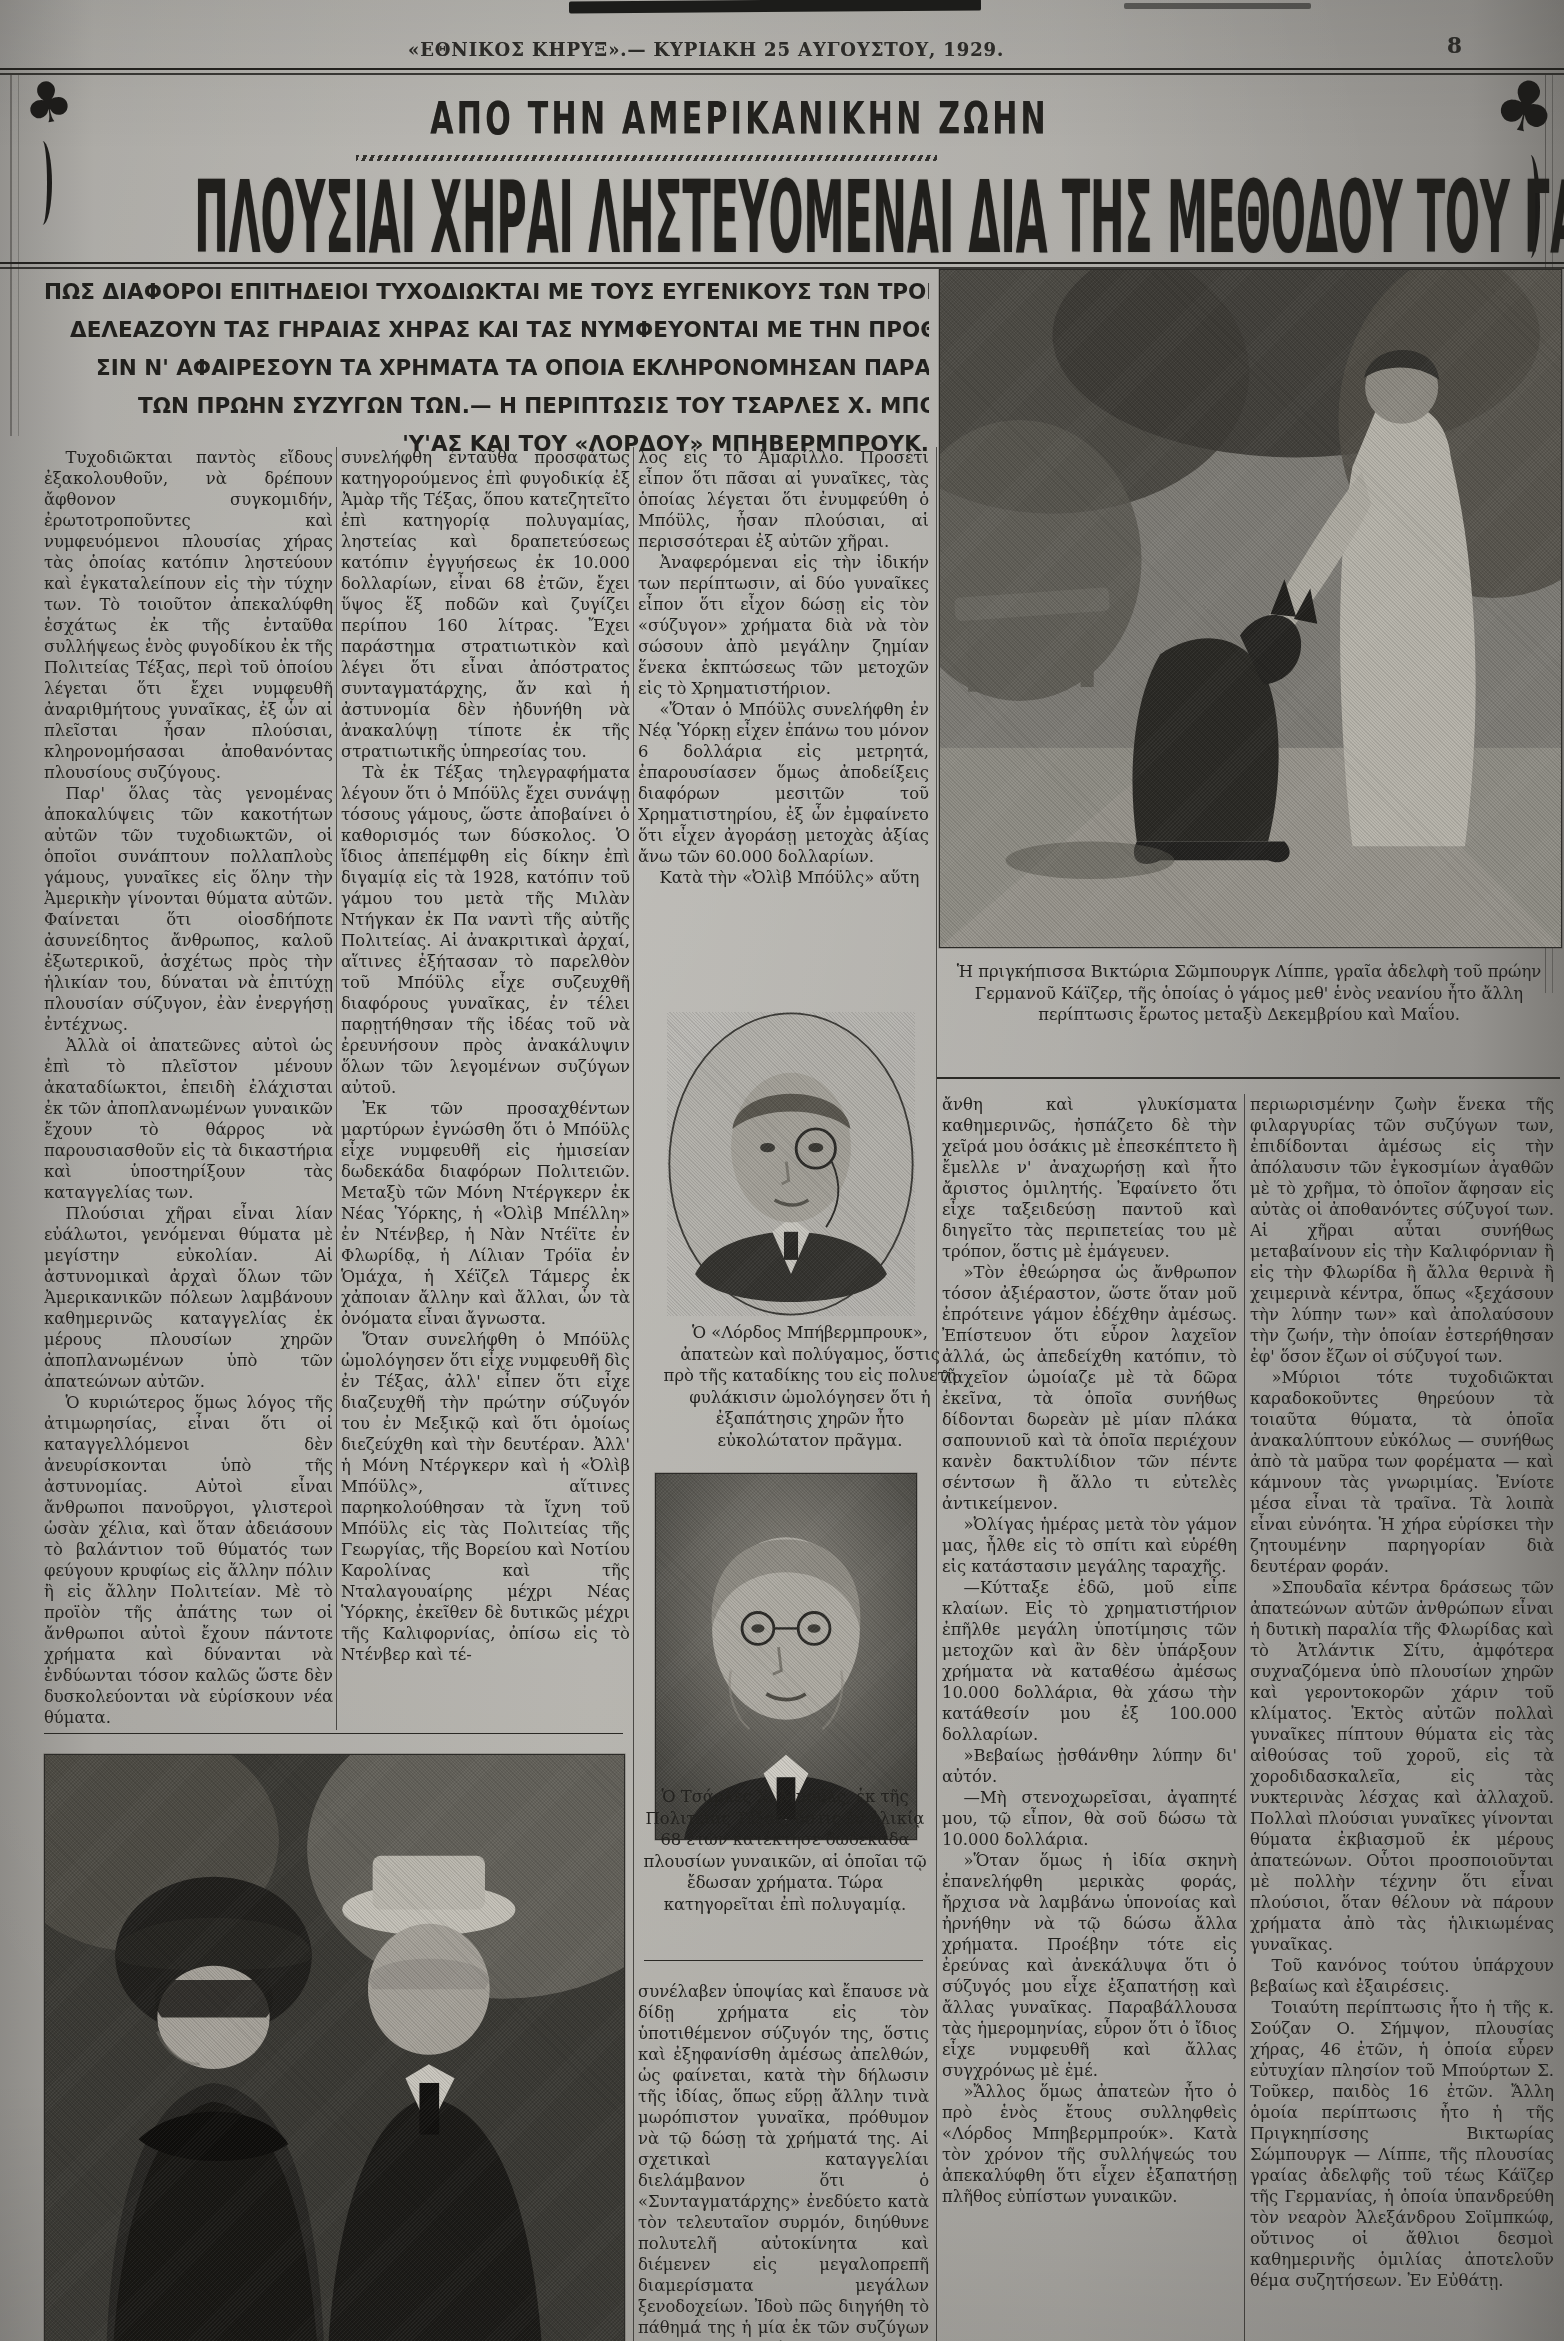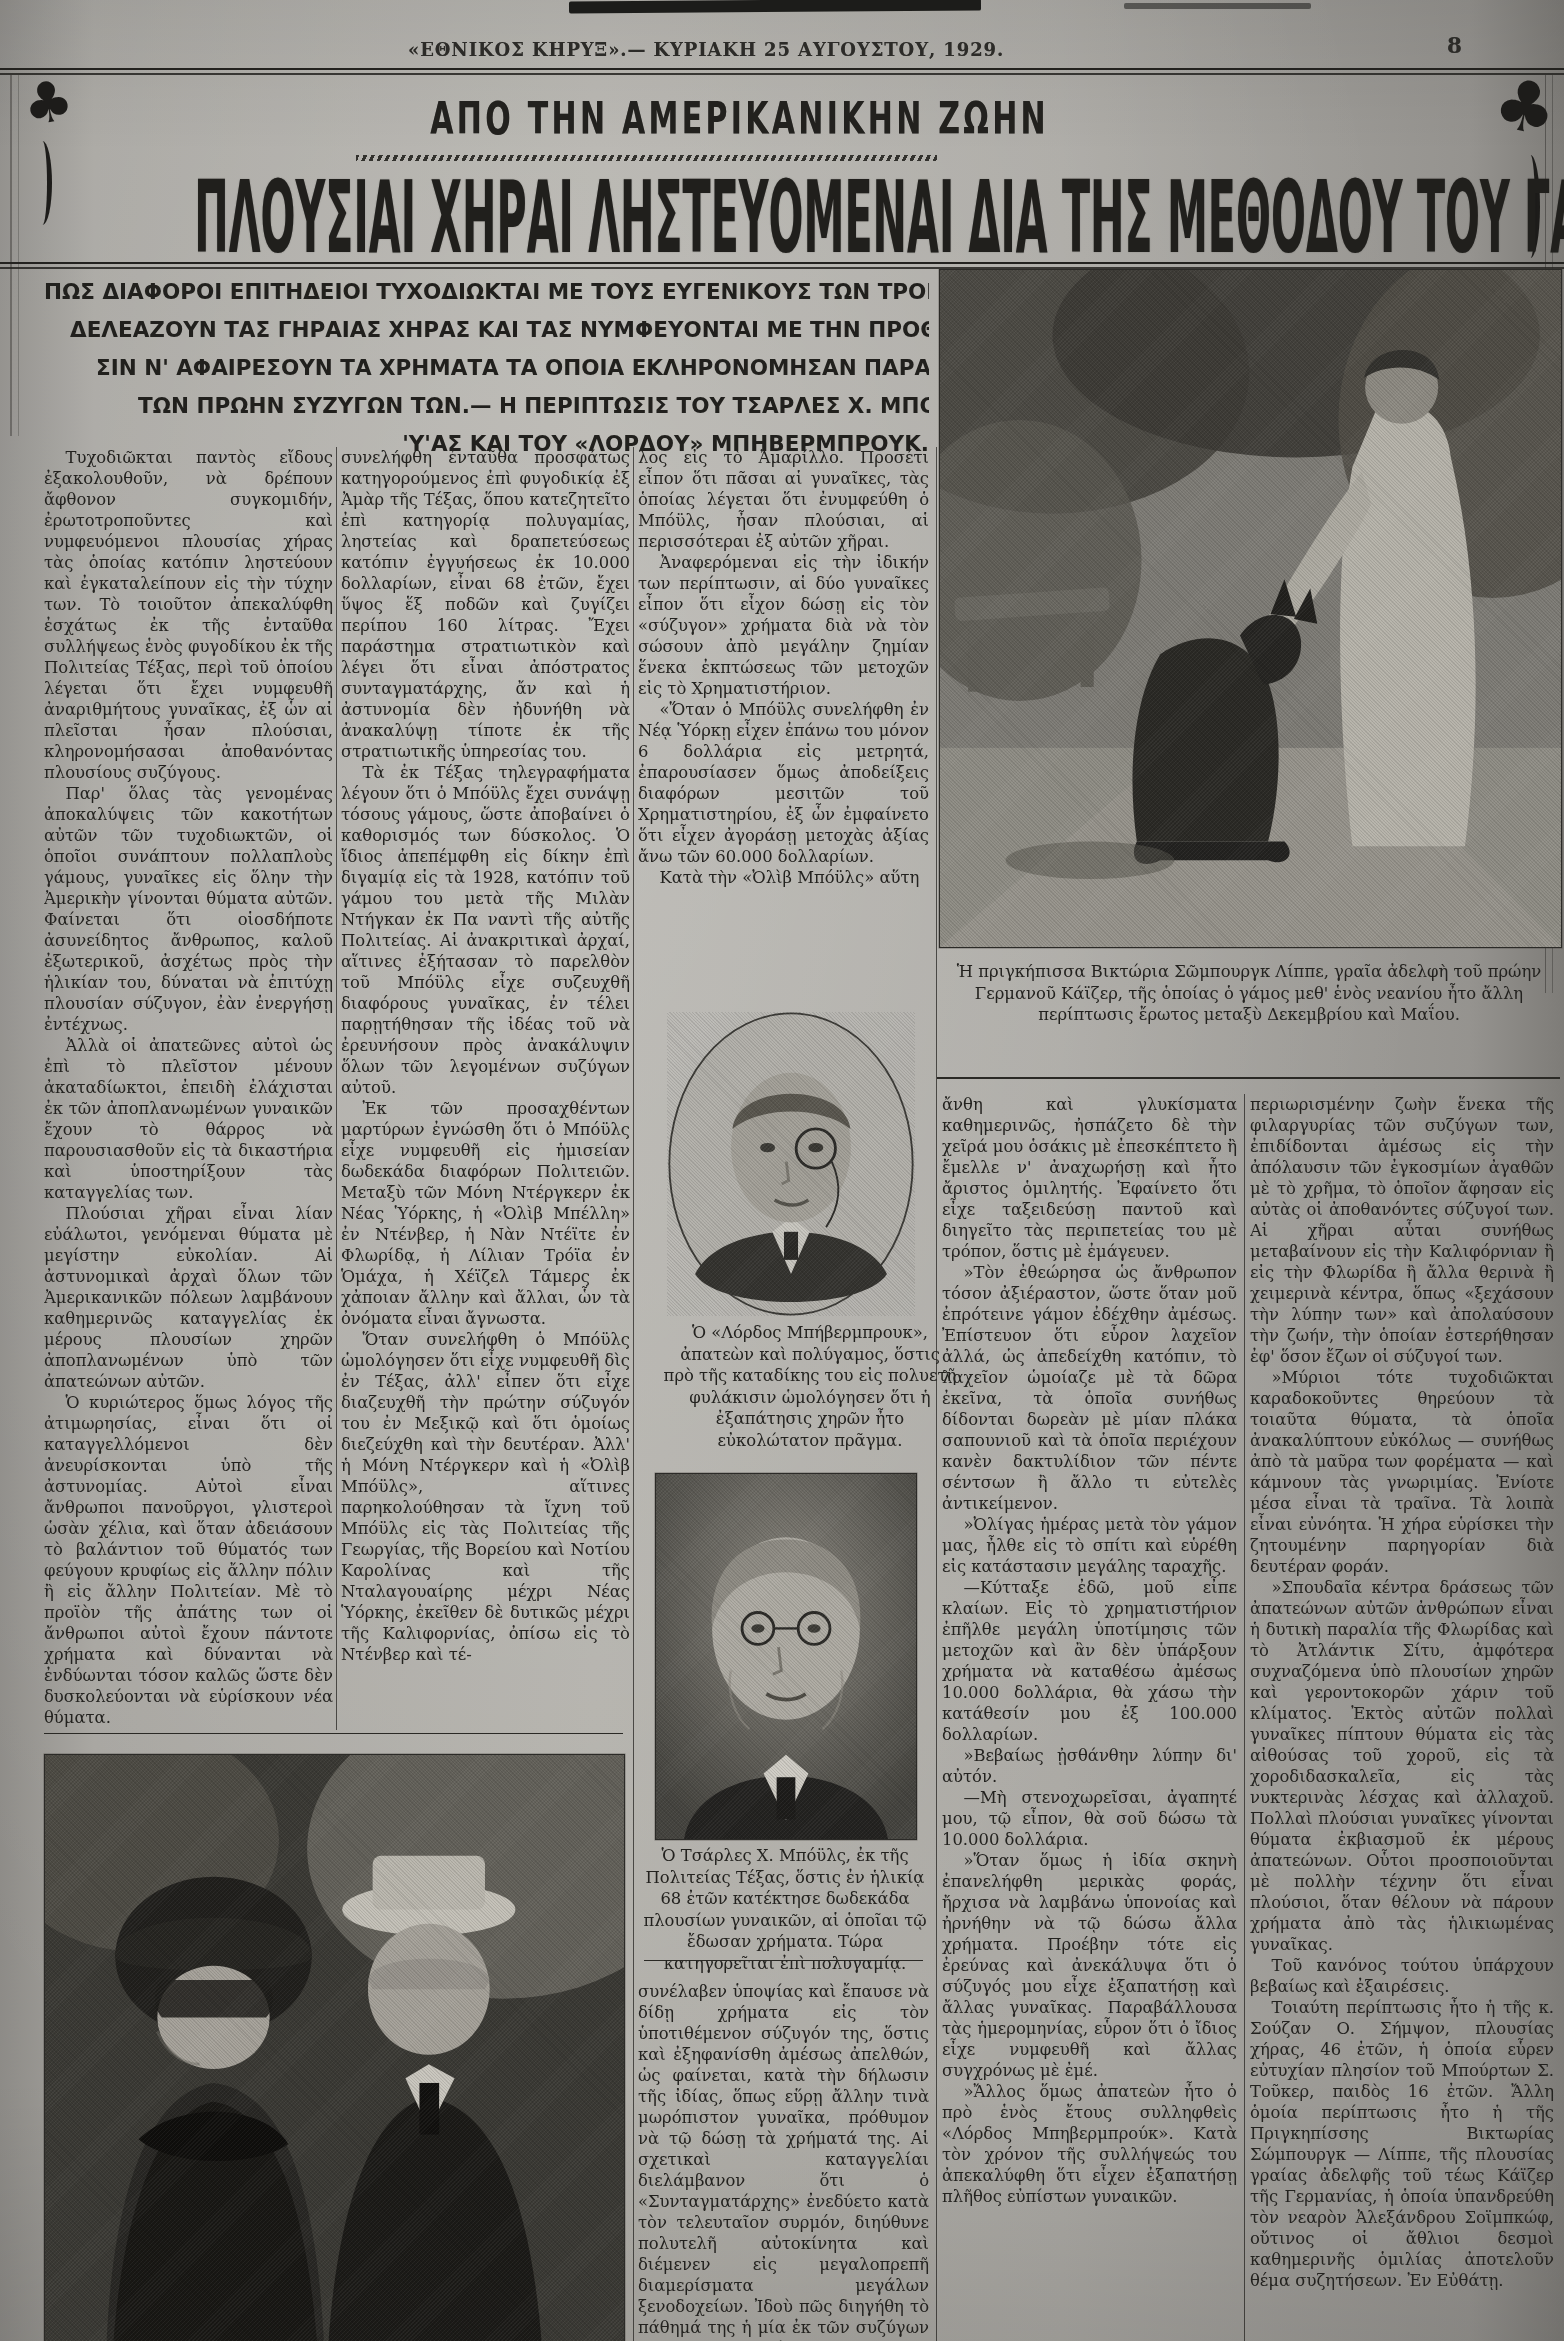--- a/index.html
+++ b/index.html
@@ -200,21 +200,21 @@
       <circle cx="338" cy="330" r="34" fill="none" stroke="#2b2a27" stroke-width="6"></circle>
       <line x1="252" y1="330" x2="304" y2="330" stroke="#2b2a27" stroke-width="5"></line>
       <ellipse cx="218" cy="330" rx="14" ry="9" fill="#3c3b36"></ellipse>
       <ellipse cx="338" cy="330" rx="14" ry="9" fill="#3c3b36"></ellipse>
       <path d="M262 370 L268 420 L250 428" stroke="#78756d" stroke-width="6" fill="none"></path>
       <path d="M236 470 C262 486 296 486 320 470" stroke="#4e4c45" stroke-width="8" fill="none"></path>
       <path d="M160 420 C150 470 170 520 200 545" stroke="#8d8a82" stroke-width="5" fill="none" opacity=".6"></path>
       <path d="M396 420 C406 470 386 520 356 545" stroke="#8d8a82" stroke-width="5" fill="none" opacity=".6"></path>
     </svg>
   </div>
-  <div class="caption" style="left:638px;top:1845px;width:294px;">Ὁ Τσάρλες Χ. Μπόϋλς, ἐκ τῆς Πολιτείας Τέξας, ὅστις ἐν ἡλικίᾳ 68 ἐτῶν κατέκτησε δωδεκάδα πλουσίων γυναικῶν, αἱ ὁποῖαι τῷ ἔδωσαν χρήματα. Τώρα κατηγορεῖται ἐπὶ πολυγαμίᾳ.</div>
+  <div class="caption" style="left:638px;top:1786px;width:294px;">Ὁ Τσάρλες Χ. Μπόϋλς, ἐκ τῆς Πολιτείας Τέξας, ὅστις ἐν ἡλικίᾳ 68 ἐτῶν κατέκτησε δωδεκάδα πλουσίων γυναικῶν, αἱ ὁποῖαι τῷ ἔδωσαν χρήματα. Τώρα κατηγορεῖται ἐπὶ πολυγαμίᾳ.</div>
 
   <div class="hrule" style="left:644px;top:1960px;width:279px;height:1.4px;"></div>
 
   <div class="hrule" style="left:44px;top:1733px;width:579px;height:1.4px;"></div>
 
   <div class="photo" style="left:44px;top:1754px;width:579px;height:670px;">
     <svg viewBox="0 0 1237 1430" preserveAspectRatio="none">
       <rect width="1237" height="1430" fill="#3a3934"></rect>
       <ellipse cx="980" cy="200" rx="420" ry="320" fill="#6e6c64" opacity=".8"></ellipse>
       <ellipse cx="200" cy="180" rx="300" ry="240" fill="#55534c" opacity=".7"></ellipse>

